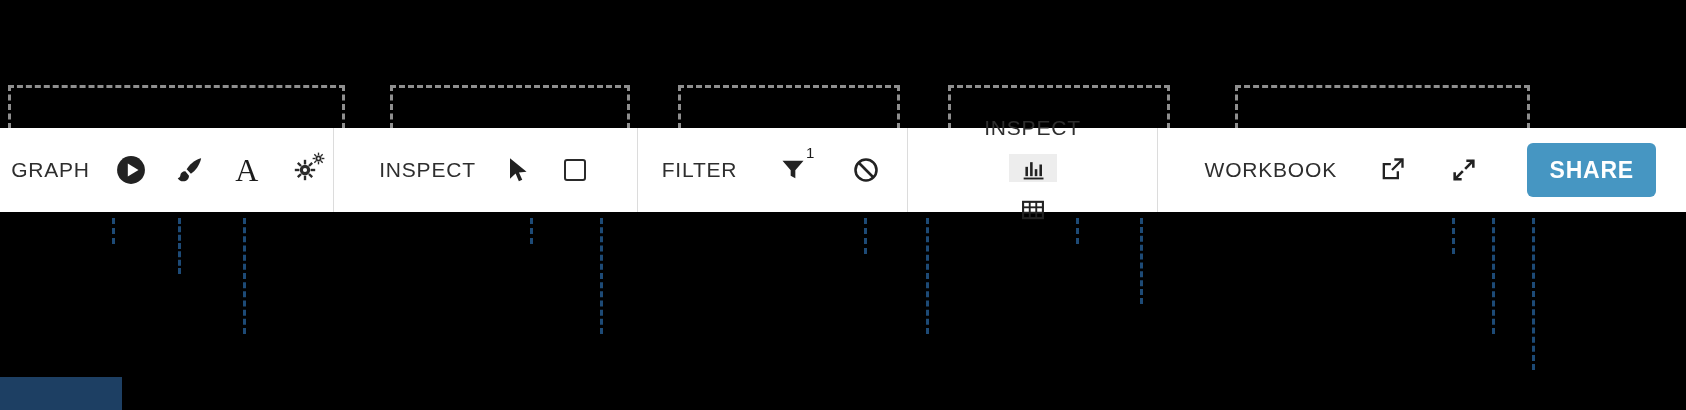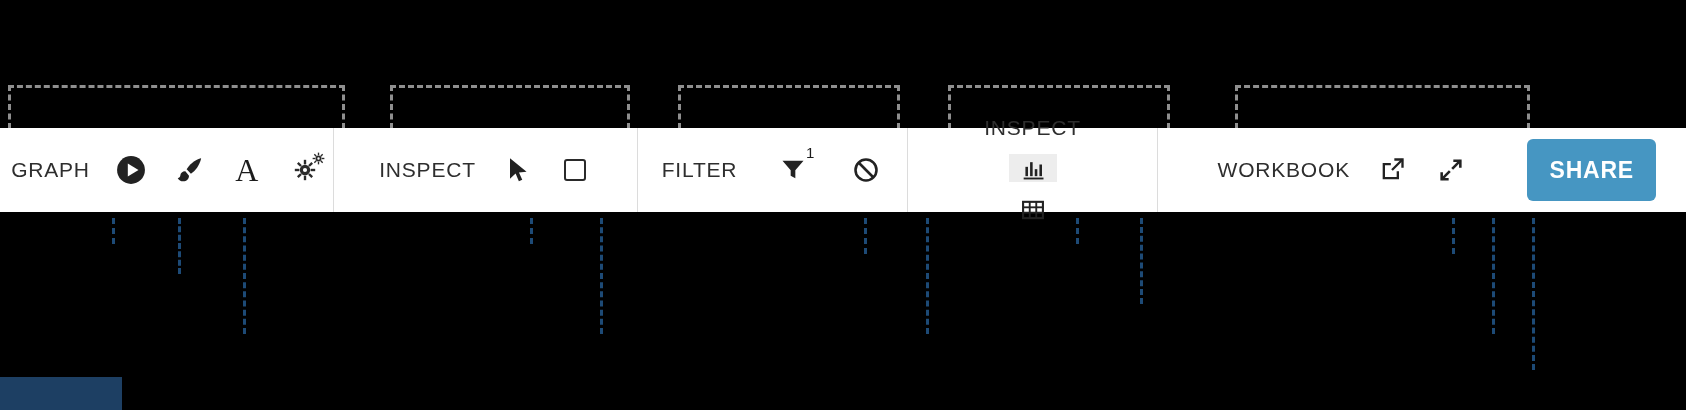--- a/index.html
+++ b/index.html
@@ -29,21 +29,21 @@
   }
   .tb-group{
     height:100%;display:flex;align-items:center;justify-content:center;
     gap:24px;box-sizing:border-box;
   }
   .tb-group.sep{border-right:1px solid #dcdcdc;}
   .g-graph{width:334px;align-items:center;}
   .g-interact{width:304px;}
   .g-filter{width:270px;gap:39px;}
   .g-inspect{width:250px;gap:14px;flex-direction:column;}
-  .g-workbook{flex:1;gap:25px;}
+  .g-workbook{flex:1;gap:38px;}
   .tb-label{
     font-size:21px;letter-spacing:.8px;color:#2e2e2e;font-weight:500;
     user-select:none;
   }
   .tb-icon{
     width:34px;height:34px;display:flex;align-items:center;justify-content:center;
     position:relative;cursor:pointer;
   }
   .tb-icon svg{display:block;}
   .letter-a{
@@ -56,21 +56,21 @@
   }
   .funnel-badge{
     position:absolute;top:-9px;right:-4px;font-size:15px;color:#1c1c1c;
     font-weight:500;
   }
   .icon-col-selected{
     height:84px;width:48px;background:#ededed;display:flex;align-items:center;
     justify-content:center;cursor:pointer;
   }
   .share-button{
-    height:62px;padding:0 22px;margin-right:30px;border-radius:6px;
+    height:54px;padding:0 22px;margin-right:30px;border-radius:6px;
     display:flex;align-items:center;justify-content:center;
     color:#fff;font-weight:bold;font-size:23px;letter-spacing:.8px;
     cursor:pointer;user-select:none;background:#4696c2;
   }
 
   
   .vguide{
     position:absolute;top:218px;width:0;
     border-left:3px dashed #1d4a76;
   }

